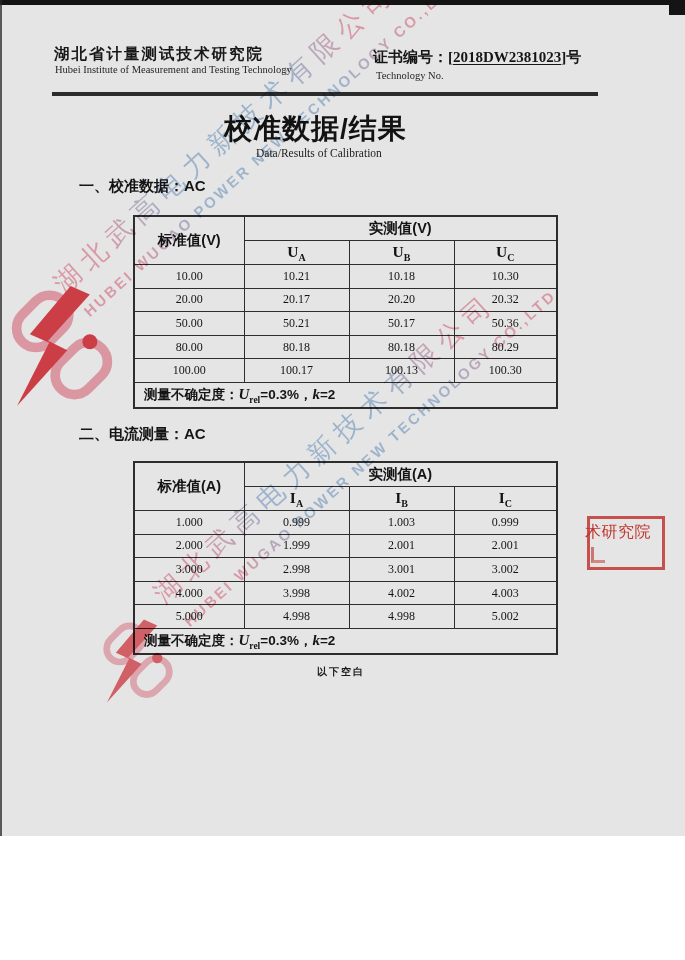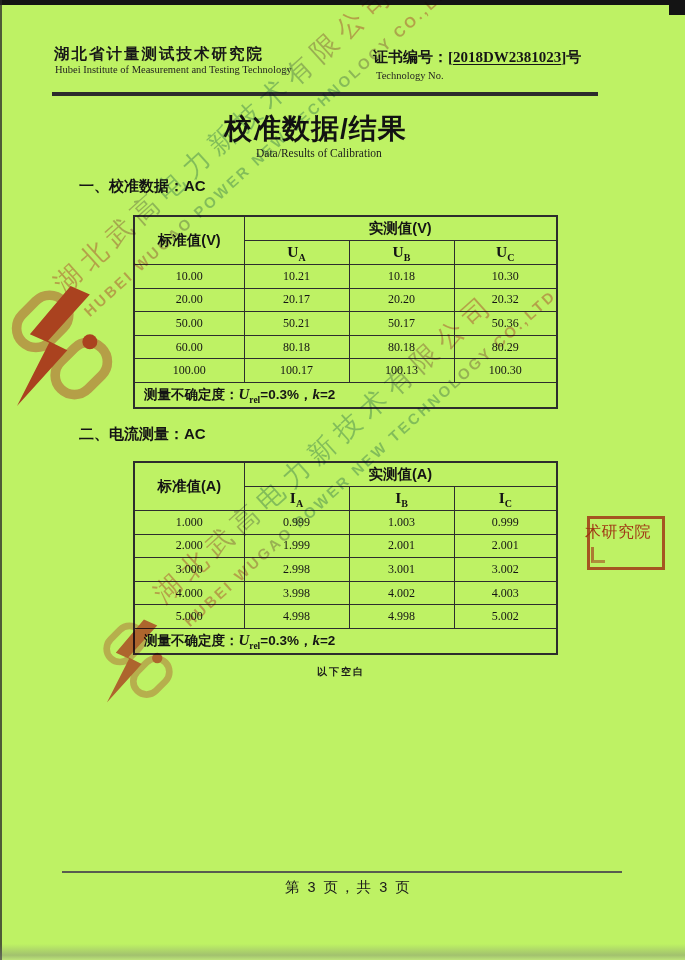--- a/index.html
+++ b/index.html
@@ -1,18 +1,18 @@
 <!DOCTYPE html>
 <html><head>
 <meta charset="utf-8">
 <style>
   html,body { margin:0; padding:0; background:#ffffff; }
   .page {
-    position:relative; width:685px; height:960px; overflow:hidden;
-    background:#bef264;
+    position:relative; width:685px; height:836px; overflow:hidden;
+    background:#e5e5e5;
     font-family:"Liberation Sans", sans-serif;
     color:#1b1b1b;
   }
   
   .edge-top    { position:absolute; left:0; top:0; width:685px; height:5px; background:#141414; }
   .edge-notch  { position:absolute; left:669px; top:0; width:16px; height:15px; background:#141414; }
   .edge-left   { position:absolute; left:0; top:0; width:2px; height:960px; background:rgba(40,40,40,.75); }
   .edge-bottom { position:absolute; left:0; top:944px; width:685px; height:16px;
                  background:linear-gradient(to bottom, rgba(130,130,130,0) 0%, rgba(120,120,125,.40) 70%, rgba(180,180,185,.25) 100%); }
   
@@ -123,21 +123,21 @@
           <td>20.20</td>
           <td>20.32</td>
         </tr>
         <tr>
           <td>50.00</td>
           <td>50.21</td>
           <td>50.17</td>
           <td>50.36</td>
         </tr>
         <tr>
-          <td>60.00</td>
+          <td>80.00</td>
           <td>80.18</td>
           <td>80.18</td>
           <td>80.29</td>
         </tr>
         <tr>
           <td>100.00</td>
           <td>100.17</td>
           <td>100.13</td>
           <td>100.30</td>
         </tr>

